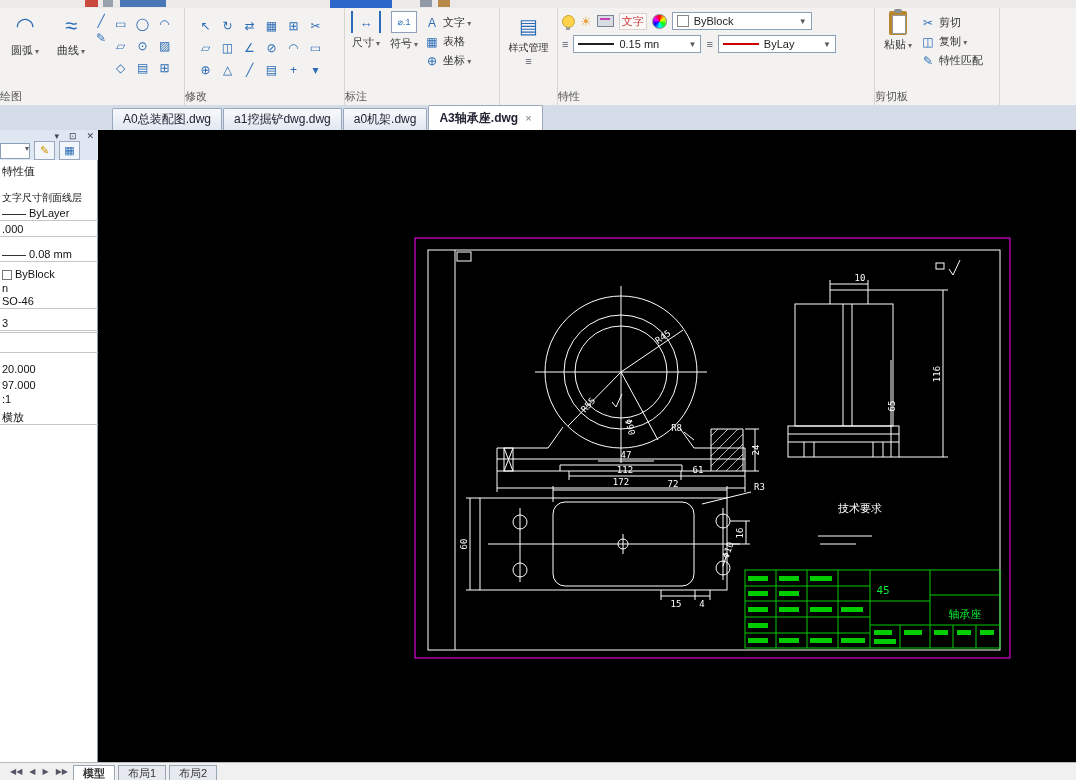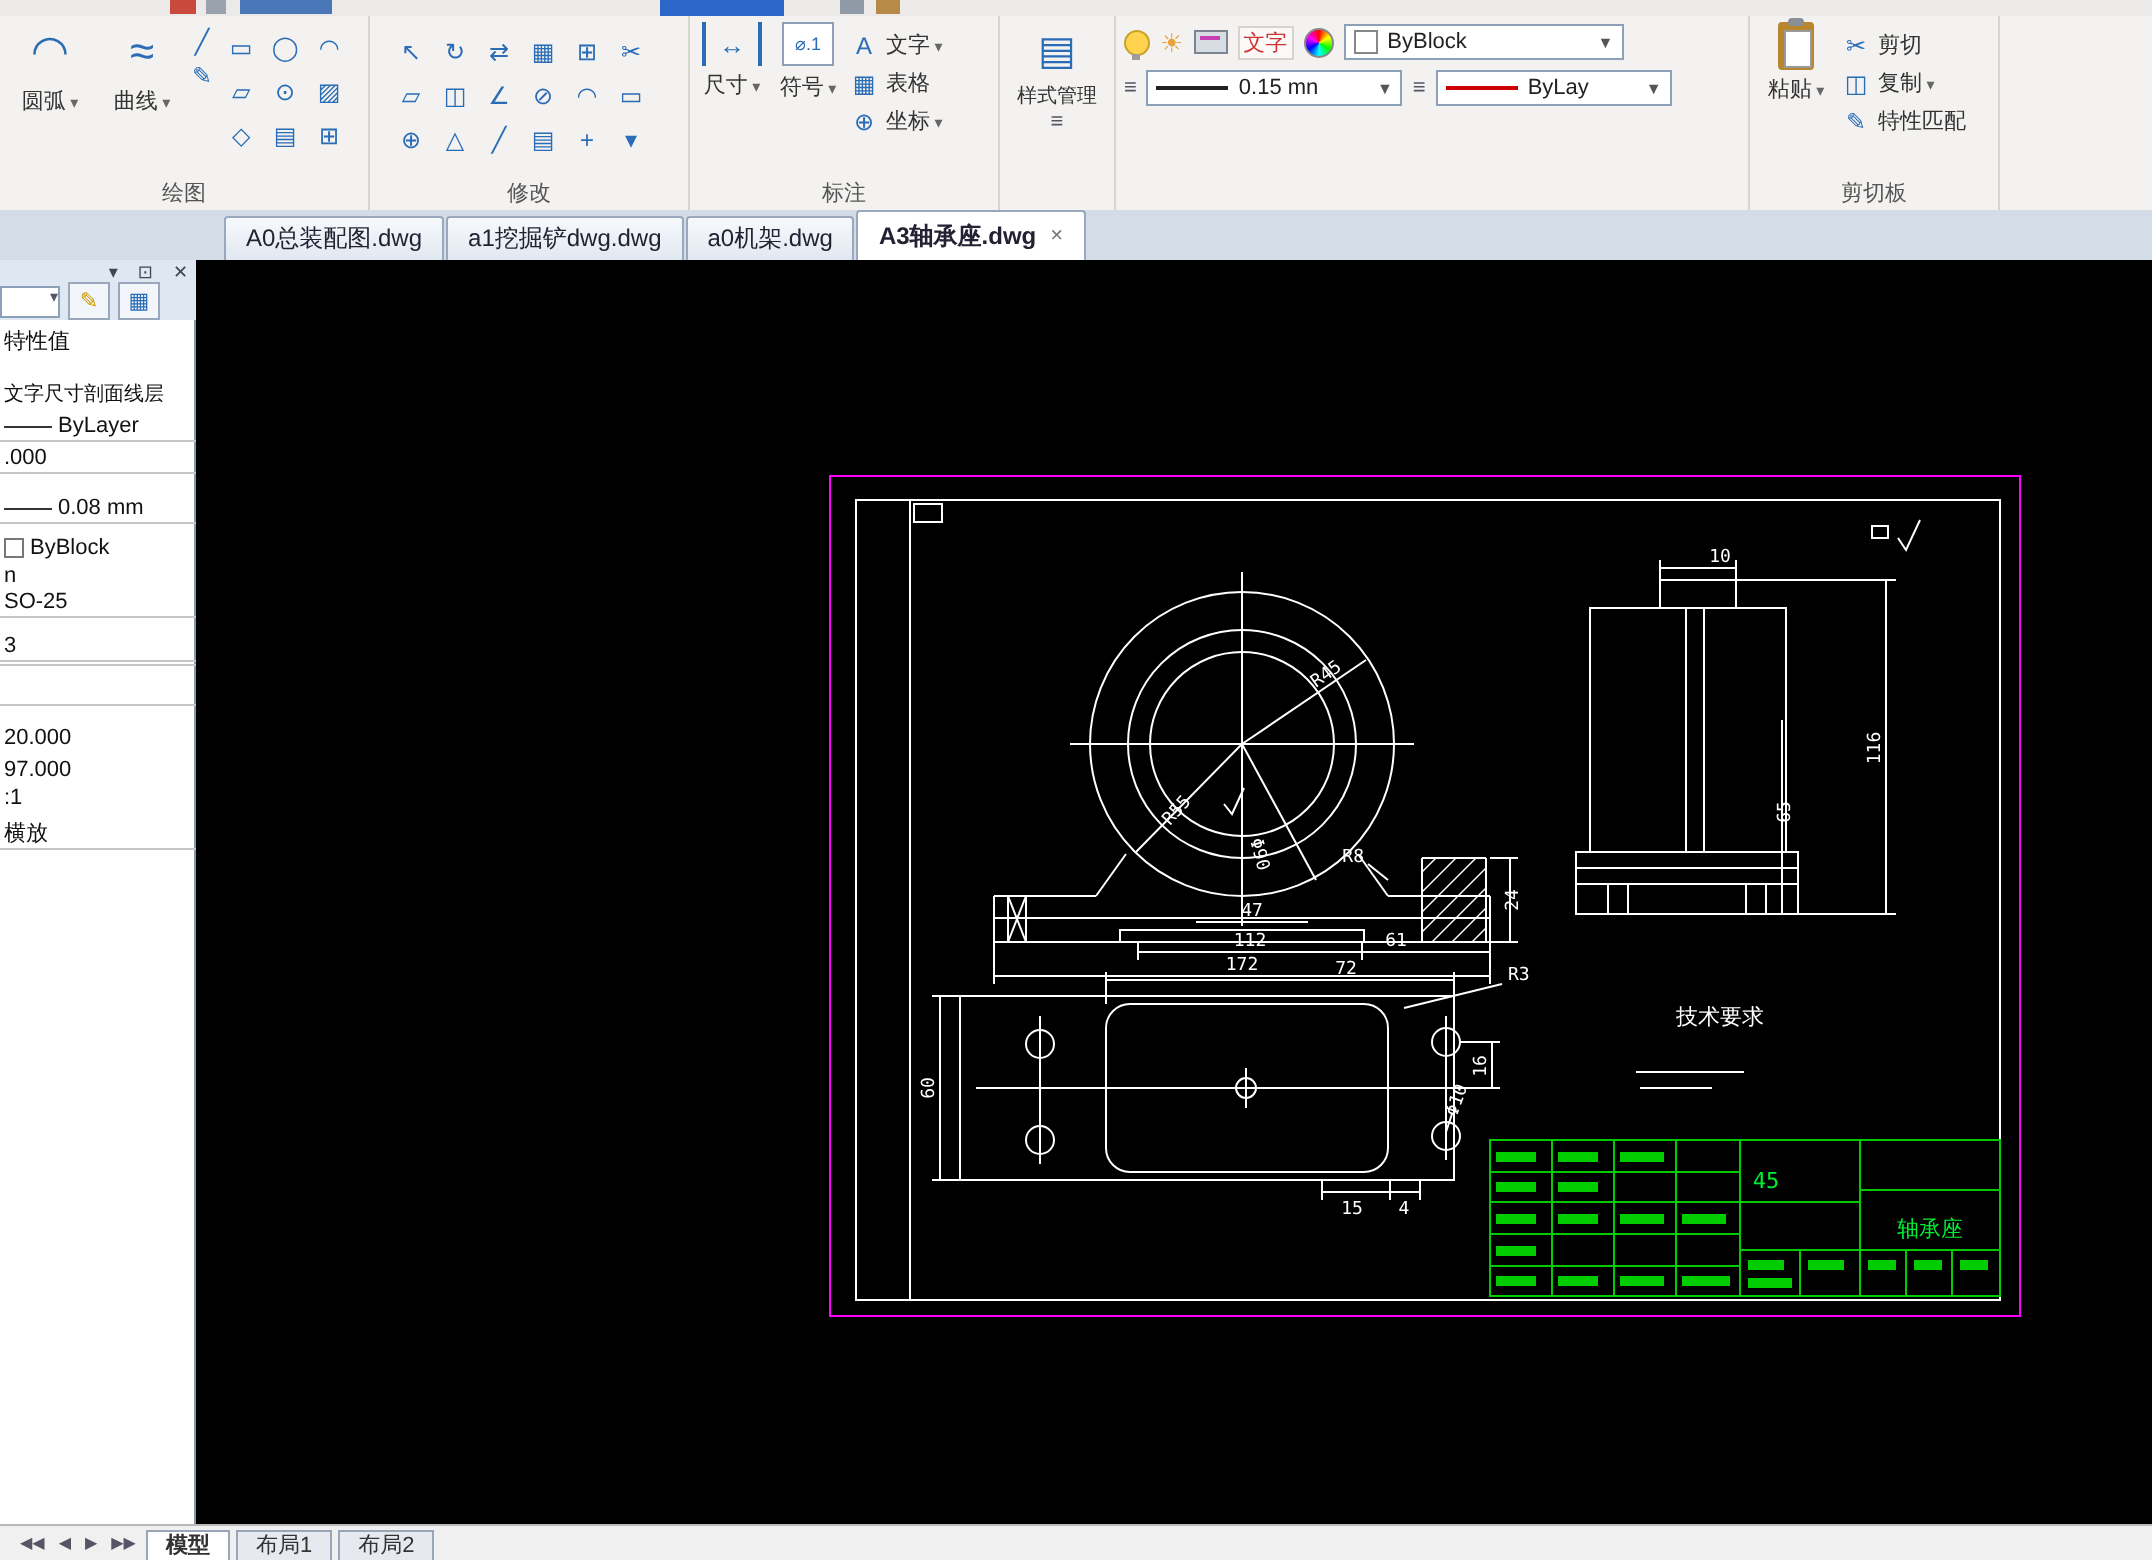--- a/index.html
+++ b/index.html
@@ -7,21 +7,21 @@
        font-family:"Liberation Sans",sans-serif;-webkit-font-smoothing:antialiased}
 
   
   #topstrip{position:absolute;left:0;top:0;width:1076px;height:8px;background:#eceae8}
   .frag{position:absolute;top:0;height:7px}
 
   
   #ribbon{position:absolute;left:0;top:8px;width:1076px;height:97px;background:#f3f2f0;
           border-bottom:1px solid #c9c4bd;display:flex}
   .rpanel{position:relative;height:97px;box-sizing:border-box;border-right:1px solid #d9d4cd}
-  .rlabel{position:absolute;bottom:1px;left:0;width:100%;text-align:center;font-size:11px;color:#555;white-space:nowrap}
+  .rlabel{position:absolute;bottom:1px;left:0;width:100%;text-align:left;font-size:11px;color:#555;white-space:nowrap}
   .rbody{display:flex;align-items:flex-start;padding:3px 4px 0 4px;gap:4px}
   .bigtool{width:42px;display:flex;flex-direction:column;align-items:center;font-size:11px;color:#333;cursor:default}
   .bigtool .bglyph{font-size:22px;line-height:30px;height:32px;color:#2b6cb6}
   .has-caret::after{content:" ▾";font-size:8px;color:#666}
   .igrid{display:grid;gap:1px;margin-top:2px}
   .igrid span{width:21px;height:21px;display:flex;align-items:center;justify-content:center;
               font-size:12px;color:#2b6cb6;border-radius:2px}
   .minicol{display:flex;flex-direction:column;gap:3px;margin-top:3px}
   .minicol span{font-size:12px;color:#2b6cb6;text-align:center}
   .smallitem{display:flex;align-items:center;gap:4px;font-size:11px;color:#333;height:19px;white-space:nowrap}
@@ -232,20 +232,21 @@
           <span class="caret">▼</span>
         </div>
         <span class="hambtn">≡</span>
         <div class="combo" style="width:118px">
           <span class="linesample red"></span>
           <span>ByLay</span>
           <span class="caret">▼</span>
         </div>
       </div>
     </div>
+    <div class="rlabel">特性</div>
   </div>
 
   <div class="rpanel" style="width:125px">
     <div class="rbody">
       <div class="bigtool" style="width:38px">
         <div class="ic-paste"></div>
         <span class="has-caret">粘贴</span>
       </div>
       <div class="vstack">
         <div class="smallitem">
@@ -302,21 +303,21 @@
     </div>
   </div>
 
   <div class="pal-title" style="top:34px">特性值</div>
   <div class="pal-row" style="top:60px;border-bottom:none;font-size:10px">文字尺寸剖面线层</div>
   <div class="pal-row dash" style="top:76px">ByLayer</div>
   <div class="pal-row" style="top:92px">.000</div>
   <div class="pal-row dash" style="top:117px">0.08 mm</div>
   <div class="pal-row swatch-row" style="top:137px;border-bottom:none">ByBlock</div>
   <div class="pal-row" style="top:151px;border-bottom:none">n</div>
-  <div class="pal-row" style="top:164px">SO-25</div>
+  <div class="pal-row" style="top:164px">SO-46</div>
   <div class="pal-sep" style="top:202px"></div>
   <div class="pal-row" style="top:186px">3</div>
   <div class="pal-sep" style="top:222px"></div>
   <div class="pal-row" style="top:232px;border-bottom:none">20.000</div>
   <div class="pal-row" style="top:248px;border-bottom:none">97.000</div>
   <div class="pal-row" style="top:262px;border-bottom:none">:1</div>
   <div class="pal-row" style="top:280px">横放</div>
 </div>
 
 <div id="canvas">

